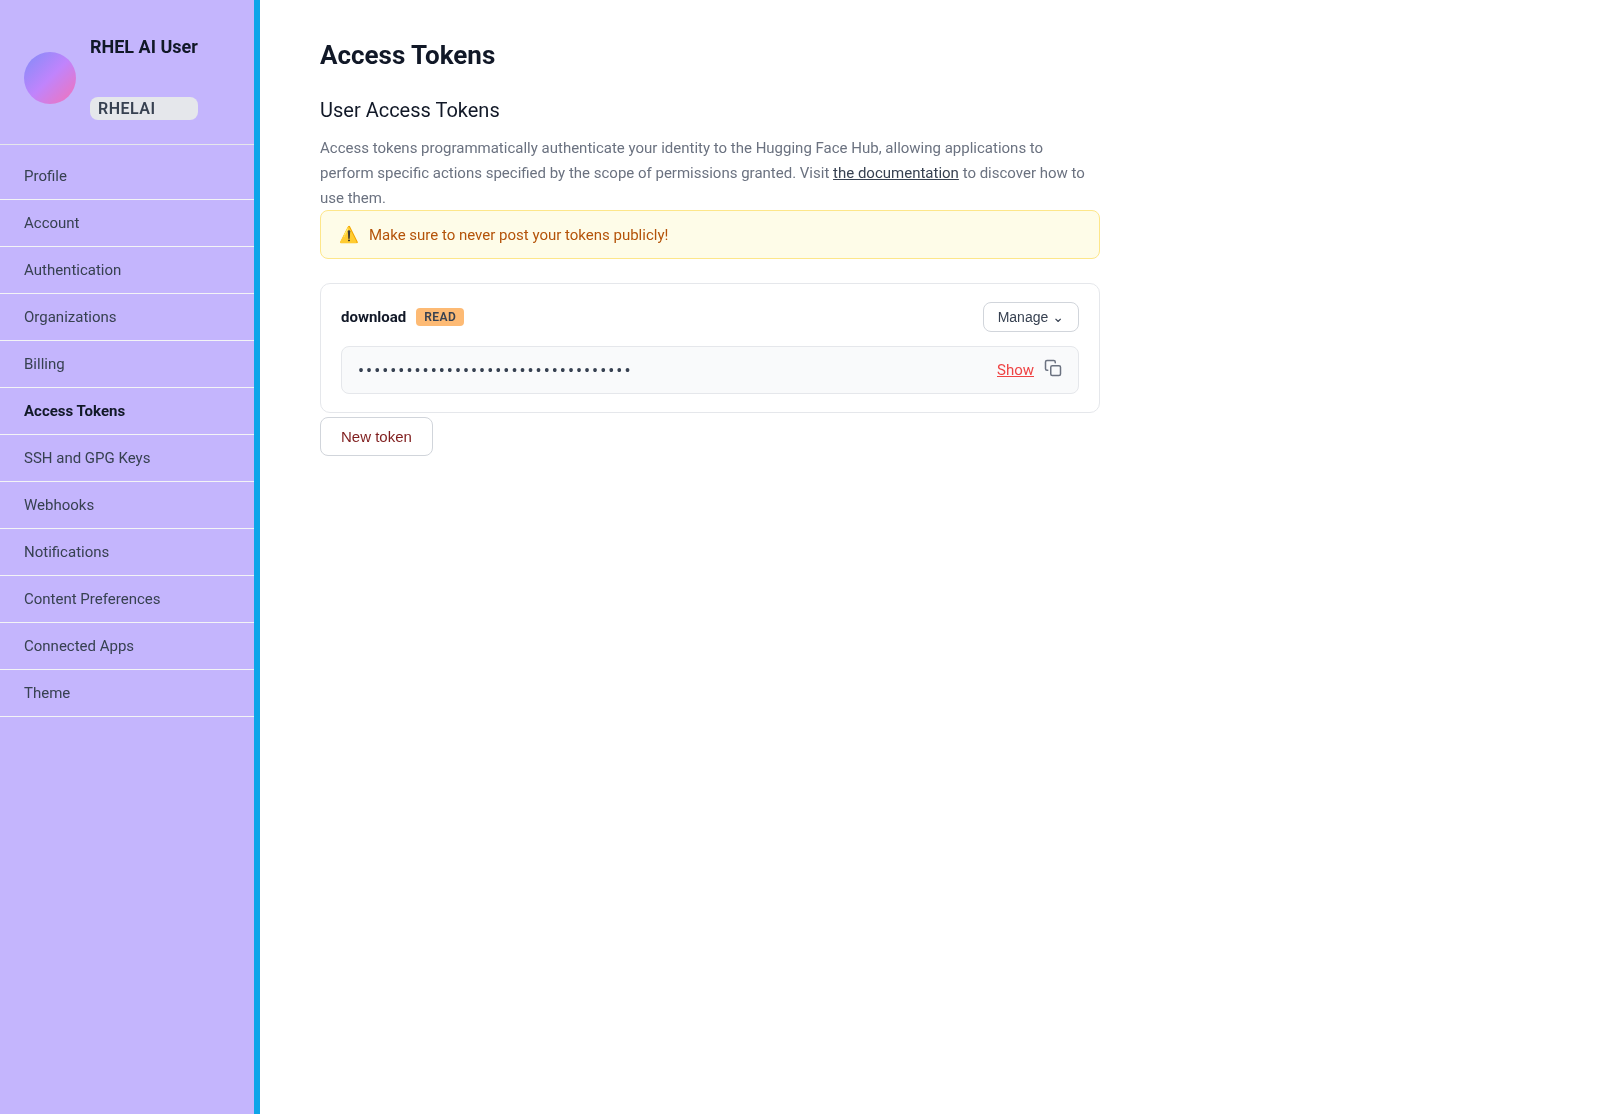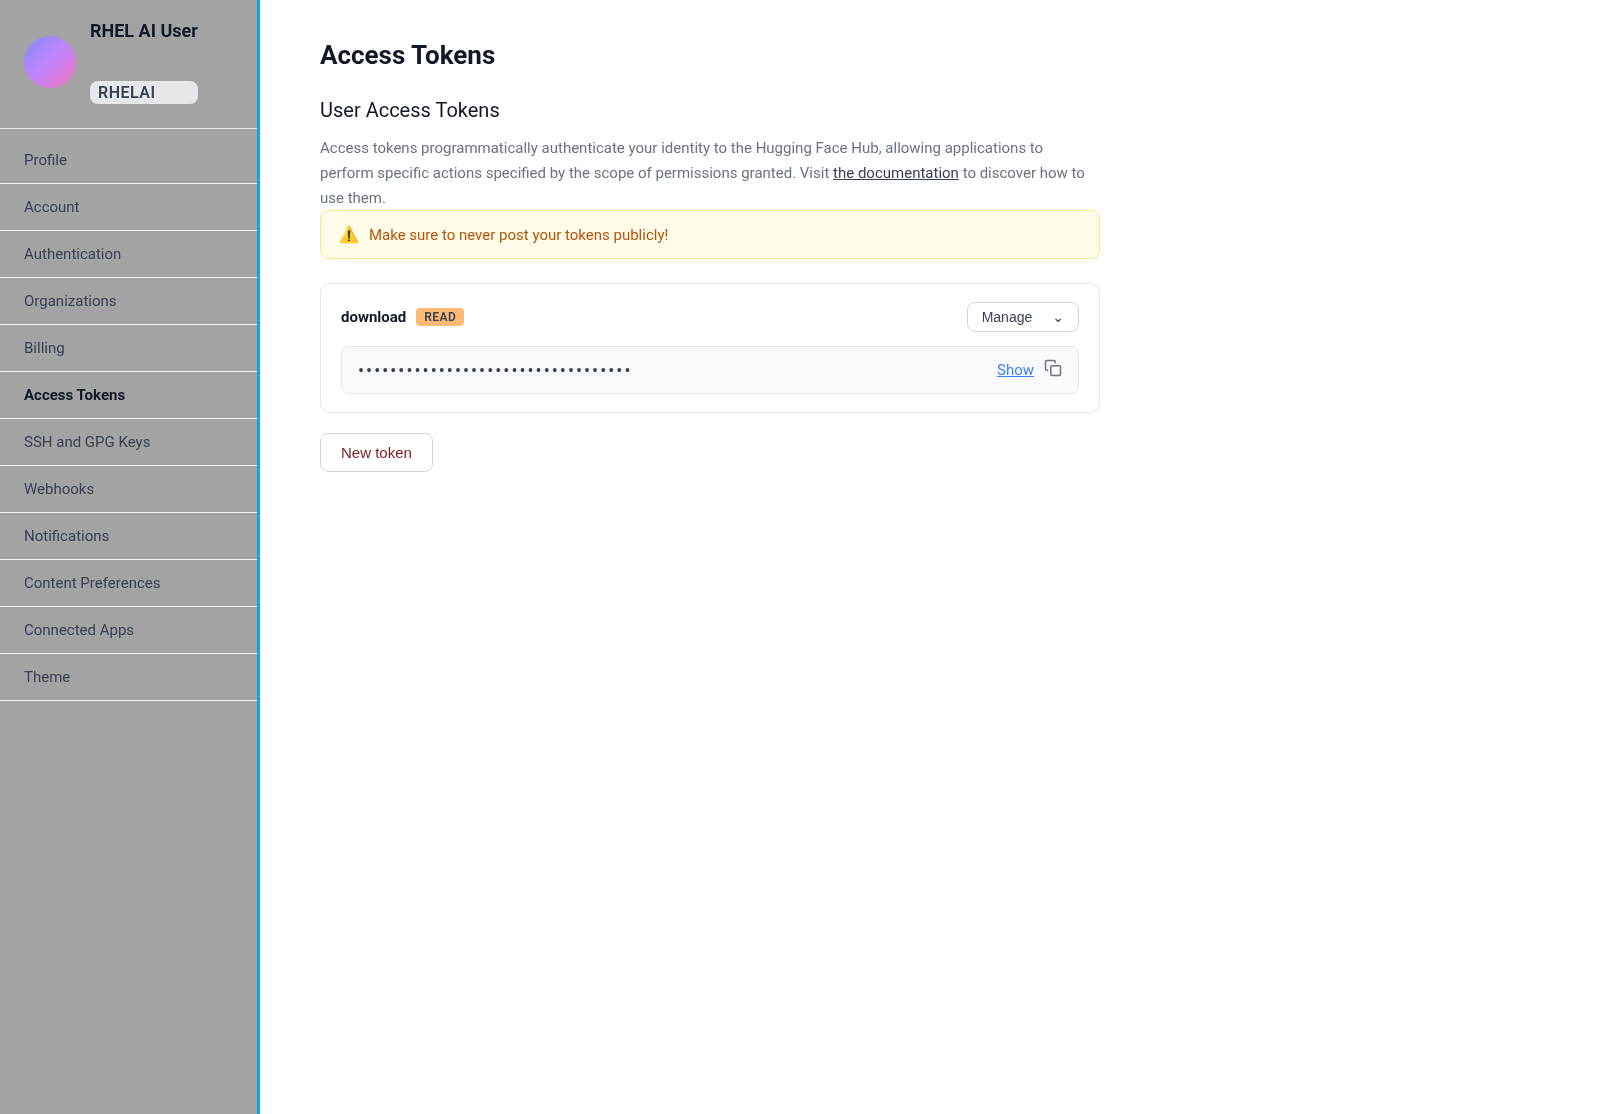--- a/index.html
+++ b/index.html
@@ -8,23 +8,23 @@
       background: #fff;
       color: #1f2937;
       display: flex;
       min-height: 100vh;
     }
 
     
     .sidebar {
       width: 260px;
       min-width: 260px;
-      border-right: 3px solid #0ea5e9;
-      padding: 4px 0;
-      background: #a3a3a3;
+      border-right: 6px solid #0ea5e9;
+      padding: 20px 0;
+      background: #c4b5fd;
     }
 
     .user-section {
       display: flex;
       align-items: center;
       gap: 14px;
       padding: 16px 24px 24px 24px;
       border-bottom: 1px solid #e5e7eb;
       margin-bottom: 8px;
     }
@@ -124,21 +124,21 @@
 
     .warning-icon {
       font-size: 16px;
       flex-shrink: 0;
     }
 
     .token-card {
       border: 1px solid #e5e7eb;
       border-radius: 10px;
       padding: 18px 20px;
-      margin-bottom: 20px;
+      margin-bottom: 4px;
     }
 
     .token-header {
       display: flex;
       align-items: center;
       justify-content: space-between;
       margin-bottom: 14px;
     }
 
     .token-name-row {
@@ -159,21 +159,21 @@
       font-size: 12px;
       font-weight: 600;
       padding: 2px 8px;
       border-radius: 4px;
       letter-spacing: 0.04em;
     }
 
     .manage-btn {
       display: flex;
       align-items: center;
-      gap: 20px;
+      gap: 4px;
       border: 1px solid #d1d5db;
       border-radius: 8px;
       padding: 6px 14px;
       font-size: 14px;
       font-weight: 500;
       color: #374151;
       background: #fff;
       cursor: pointer;
       transition: background 0.1s;
     }
@@ -195,21 +195,21 @@
     }
 
     .token-actions {
       display: flex;
       align-items: center;
       gap: 10px;
     }
 
     .show-link {
       font-size: 15px;
-      color: #3b82f6;
+      color: #ef4444;
       text-decoration: underline;
       cursor: pointer;
       background: none;
       border: none;
       font-family: inherit;
     }
 
     .copy-icon {
       font-size: 16px;
       color: #6b7280;

